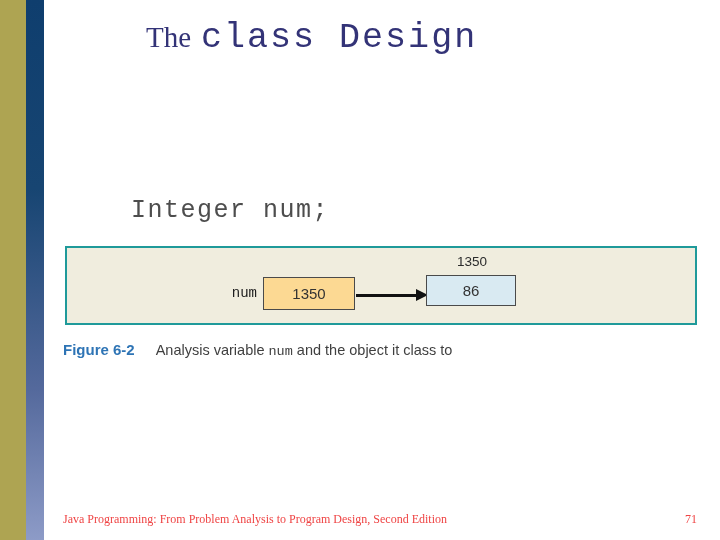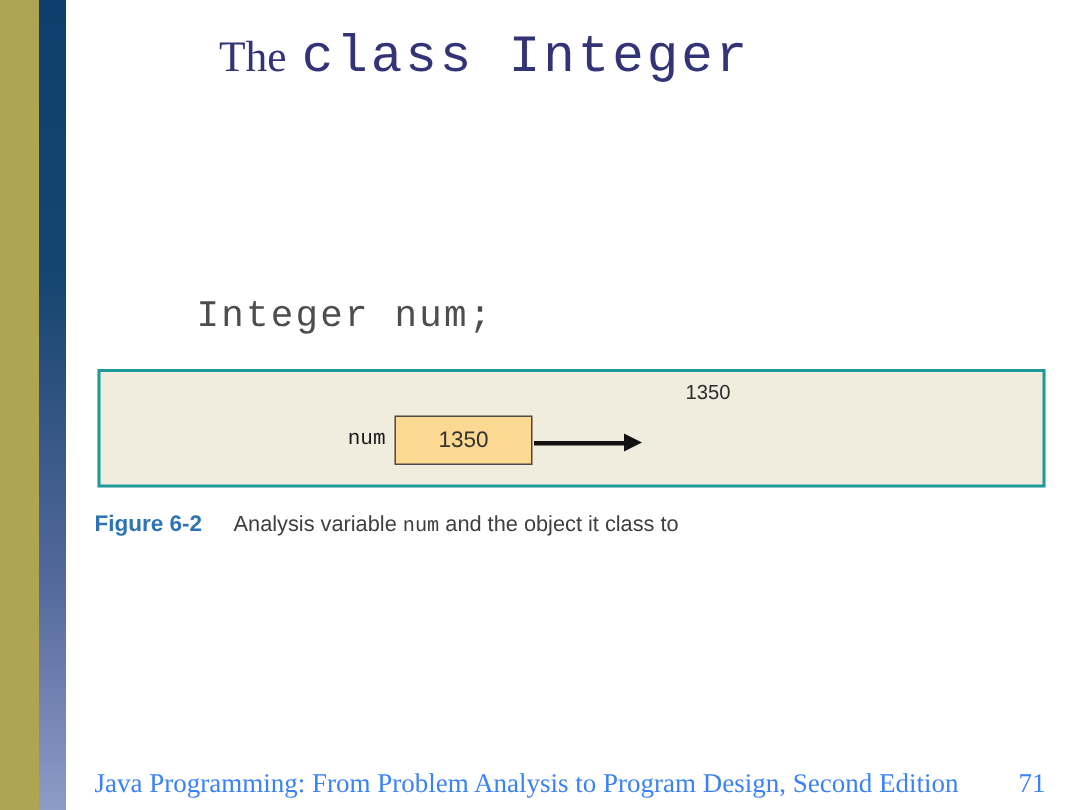--- a/index.html
+++ b/index.html
@@ -153,49 +153,52 @@
 
   
   .footer {
     position: absolute;
     left: 63px; top: 512px;
     width: 634px;
     display: flex;
     justify-content: space-between;
     align-items: center;
     font-family: "Liberation Serif", serif;
-    font-size: 18px;
-    color: #3b82f6;
+    font-size: 12px;
+    color: #ef4444;
   }
 </style>
 </head>
 <body>
 
 <div class="gold-bar"></div>
 <div class="navy-bar"></div>
 
 <h1 class="title" style="margin:0; font-weight:normal;">
-  <span class="title-serif">The</span><span class="title-code">class Integer</span>
+  <span class="title-serif">The</span><span class="title-code">class Design</span>
 </h1>
 
 <div class="code-block">
   <div class="code-line1">Integer num;</div>
   <div class="code-line2"><span>num = </span><span class="keyword">new</span><span> Integer(86)</span></div>
 </div>
 
 <div class="figure-panel">
   <div class="var-label">num</div>
   <div class="ref-box">
     <span>1350</span>
   </div>
   <div class="pointer-arrow">
     <div class="arrow-line"></div>
     <div class="arrow-head"></div>
   </div>
   <div class="addr-label">1350</div>
+  <div class="obj-box">
+    <span>86</span>
+  </div>
 </div>
 
 <div class="caption">
   <span class="caption-label">Figure 6-2</span><span>Analysis variable </span><span class="caption-code">num</span><span> and the object it class to</span>
 </div>
 
 <div class="footer">
   <span>Java Programming: From Problem Analysis to Program Design, Second Edition</span>
   <span>71</span>
 </div>

